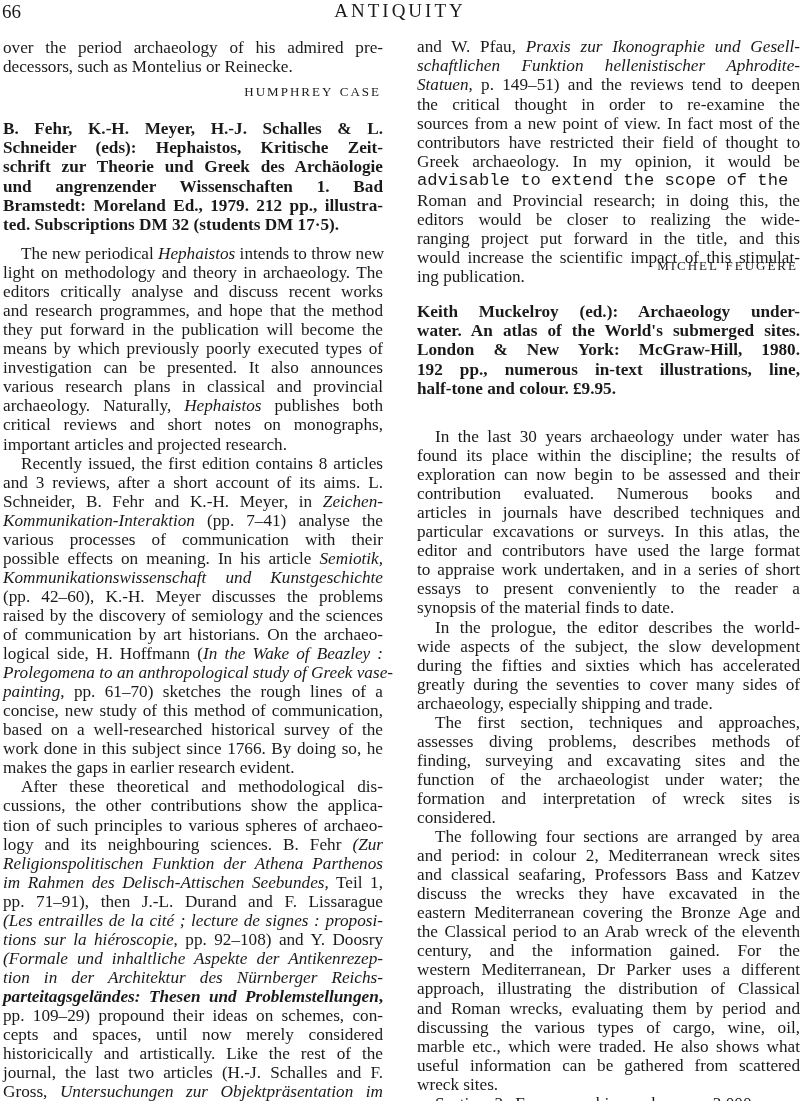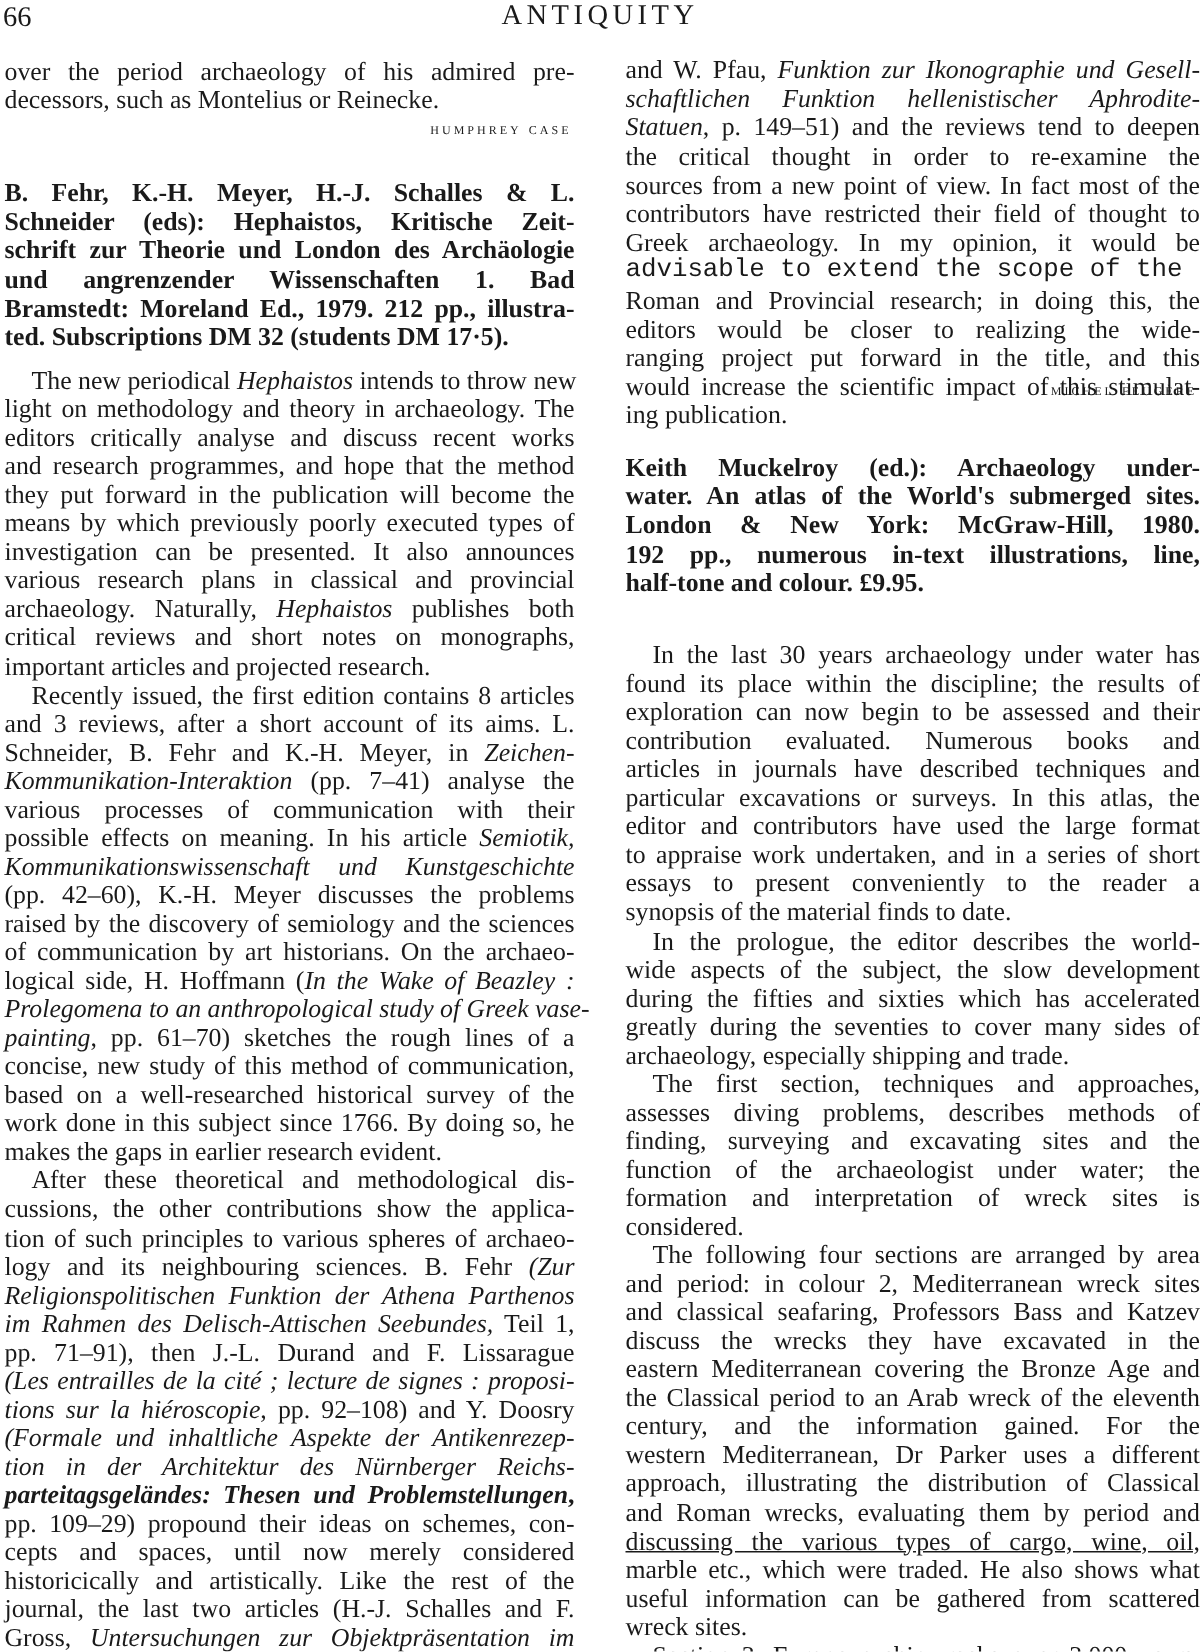--- a/index.html
+++ b/index.html
@@ -10,21 +10,21 @@
   .running-title { position: absolute; left: 0; width: 800px; top: 0px; text-align: center;
                    font-size: 19px; letter-spacing: 3px; }
   .col { position: absolute; top: 0; }
   .col-left { left: 3px; width: 380px; }
   .col-right { left: 417px; width: 383px; }
   .line { position: absolute; left: 0; width: 100%; font-size: 17.2px; line-height: 19px;
           height: 19px; white-space: nowrap; text-align: justify; text-align-last: justify; }
   .line.last { text-align-last: left; }
   .line.indent { padding-left: 18px; box-sizing: border-box; }
   .head .line { font-weight: bold; font-size: 17.2px; }
-  .sig { position: absolute; font-variant: small-caps; letter-spacing: 2px; font-size: 11px;
+  .sig { position: absolute; font-variant: small-caps; letter-spacing: 2px; font-size: 18px;
          text-transform: lowercase; white-space: nowrap; }
   .sig-right { right: 2px; }
   i { font-style: italic; }
 </style>
 </head>
 <body>
 
 <div class="header">
   <span class="page-num">66</span>
   <span class="running-title">ANTIQUITY</span>
@@ -32,21 +32,21 @@
 
 <div class="col col-left">
   <div id="carry">
       <div class="line" style="top: 38px;">over the period archaeology of his admired pre-</div>
       <div class="line last" style="top: 57.2px;">decessors, such as Montelius or Reinecke.</div>
     </div>
   <span class="sig sig-right" style="top:80px">HUMPHREY CASE</span>
   <div class="head" id="head1">
       <div class="line" style="top: 119px;">B. Fehr, K.-H. Meyer, H.-J. Schalles &amp; L.</div>
       <div class="line" style="top: 138.2px;">Schneider (eds): Hephaistos, Kritische Zeit-</div>
-      <div class="line" style="top: 157.4px;">schrift zur Theorie und London des Archäologie</div>
+      <div class="line" style="top: 157.4px;">schrift zur Theorie und Greek des Archäologie</div>
       <div class="line" style="top: 176.6px;">und angrenzender Wissenschaften 1. Bad</div>
       <div class="line" style="top: 195.8px;">Bramstedt: Moreland Ed., 1979. 212 pp., illustra-</div>
       <div class="line last" style="top: 215px;">ted. Subscriptions DM 32 (students DM 17·5).</div>
     </div>
   <div id="body1">
       <div class="line indent" style="top: 244px;">The new periodical <i>Hephaistos</i> intends to throw new</div>
       <div class="line" style="top: 263.05px;">light on methodology and theory in archaeology. The</div>
       <div class="line" style="top: 282.1px;">editors critically analyse and discuss recent works</div>
       <div class="line" style="top: 301.15px;">and research programmes, and hope that the method</div>
       <div class="line" style="top: 320.2px;">they put forward in the publication will become the</div>
@@ -88,21 +88,21 @@
       <div class="line" style="top: 1006px;">pp. 109–29) propound their ideas on schemes, con-</div>
       <div class="line" style="top: 1025.05px;">cepts and spaces, until now merely considered</div>
       <div class="line" style="top: 1044.1px;">historicically and artistically. Like the rest of the</div>
       <div class="line" style="top: 1063.15px;">journal, the last two articles (H.-J. Schalles and F.</div>
       <div class="line" style="top: 1082.2px;">Gross, <i>Untersuchungen zur Objektpräsentation im</i></div>
     </div>
 </div>
 
 <div class="col col-right">
   <div id="cont1">
-      <div class="line" style="top: 37px;">and W. Pfau, <i>Funktion zur Ikonographie und Gesell-</i></div>
+      <div class="line" style="top: 37px;">and W. Pfau, <i>Praxis zur Ikonographie und Gesell-</i></div>
       <div class="line" style="top: 56.2px;"><i>schaftlichen Funktion hellenistischer Aphrodite-</i></div>
       <div class="line" style="top: 75.4px;"><i>Statuen</i>, p. 149–51) and the reviews tend to deepen</div>
       <div class="line" style="top: 94.6px;">the critical thought in order to re-examine the</div>
       <div class="line" style="top: 113.8px;">sources from a new point of view. In fact most of the</div>
       <div class="line" style="top: 133px;">contributors have restricted their field of thought to</div>
       <div class="line" style="top: 152.2px;">Greek archaeology. In my opinion, it would be</div>
       <div class="line" style="top: 171.4px; font-family: Liberation Mono, monospace;">advisable to extend the scope of the periodical to</div>
       <div class="line" style="top: 190.6px;">Roman and Provincial research; in doing this, the</div>
       <div class="line" style="top: 209.8px;">editors would be closer to realizing the wide-</div>
       <div class="line" style="top: 229px;">ranging project put forward in the title, and this</div>
@@ -142,19 +142,19 @@
       <div class="line indent" style="top: 827.05px;">The following four sections are arranged by area</div>
       <div class="line" style="top: 846.1px;">and period: in colour 2, Mediterranean wreck sites</div>
       <div class="line" style="top: 865.15px;">and classical seafaring, Professors Bass and Katzev</div>
       <div class="line" style="top: 884.2px;">discuss the wrecks they have excavated in the</div>
       <div class="line" style="top: 903.25px;">eastern Mediterranean covering the Bronze Age and</div>
       <div class="line" style="top: 922.3px;">the Classical period to an Arab wreck of the eleventh</div>
       <div class="line" style="top: 941.35px;">century, and the information gained. For the</div>
       <div class="line" style="top: 960.4px;">western Mediterranean, Dr Parker uses a different</div>
       <div class="line" style="top: 979.45px;">approach, illustrating the distribution of Classical</div>
       <div class="line" style="top: 998.5px;">and Roman wrecks, evaluating them by period and</div>
-      <div class="line" style="top: 1017.55px; text-decoration: underline;">discussing the various types of cargo, wine, oil,</div>
+      <div class="line" style="top: 1017.55px;">discussing the various types of cargo, wine, oil,</div>
       <div class="line" style="top: 1036.6px;">marble etc., which were traded. He also shows what</div>
       <div class="line" style="top: 1055.65px;">useful information can be gathered from scattered</div>
       <div class="line last" style="top: 1074.7px;">wreck sites.</div>
       <div class="line indent" style="top: 1093.75px;">Section 3, European shipwrecks over 3,000 years,</div>
     </div>
 </div>
 
 </body></html>

